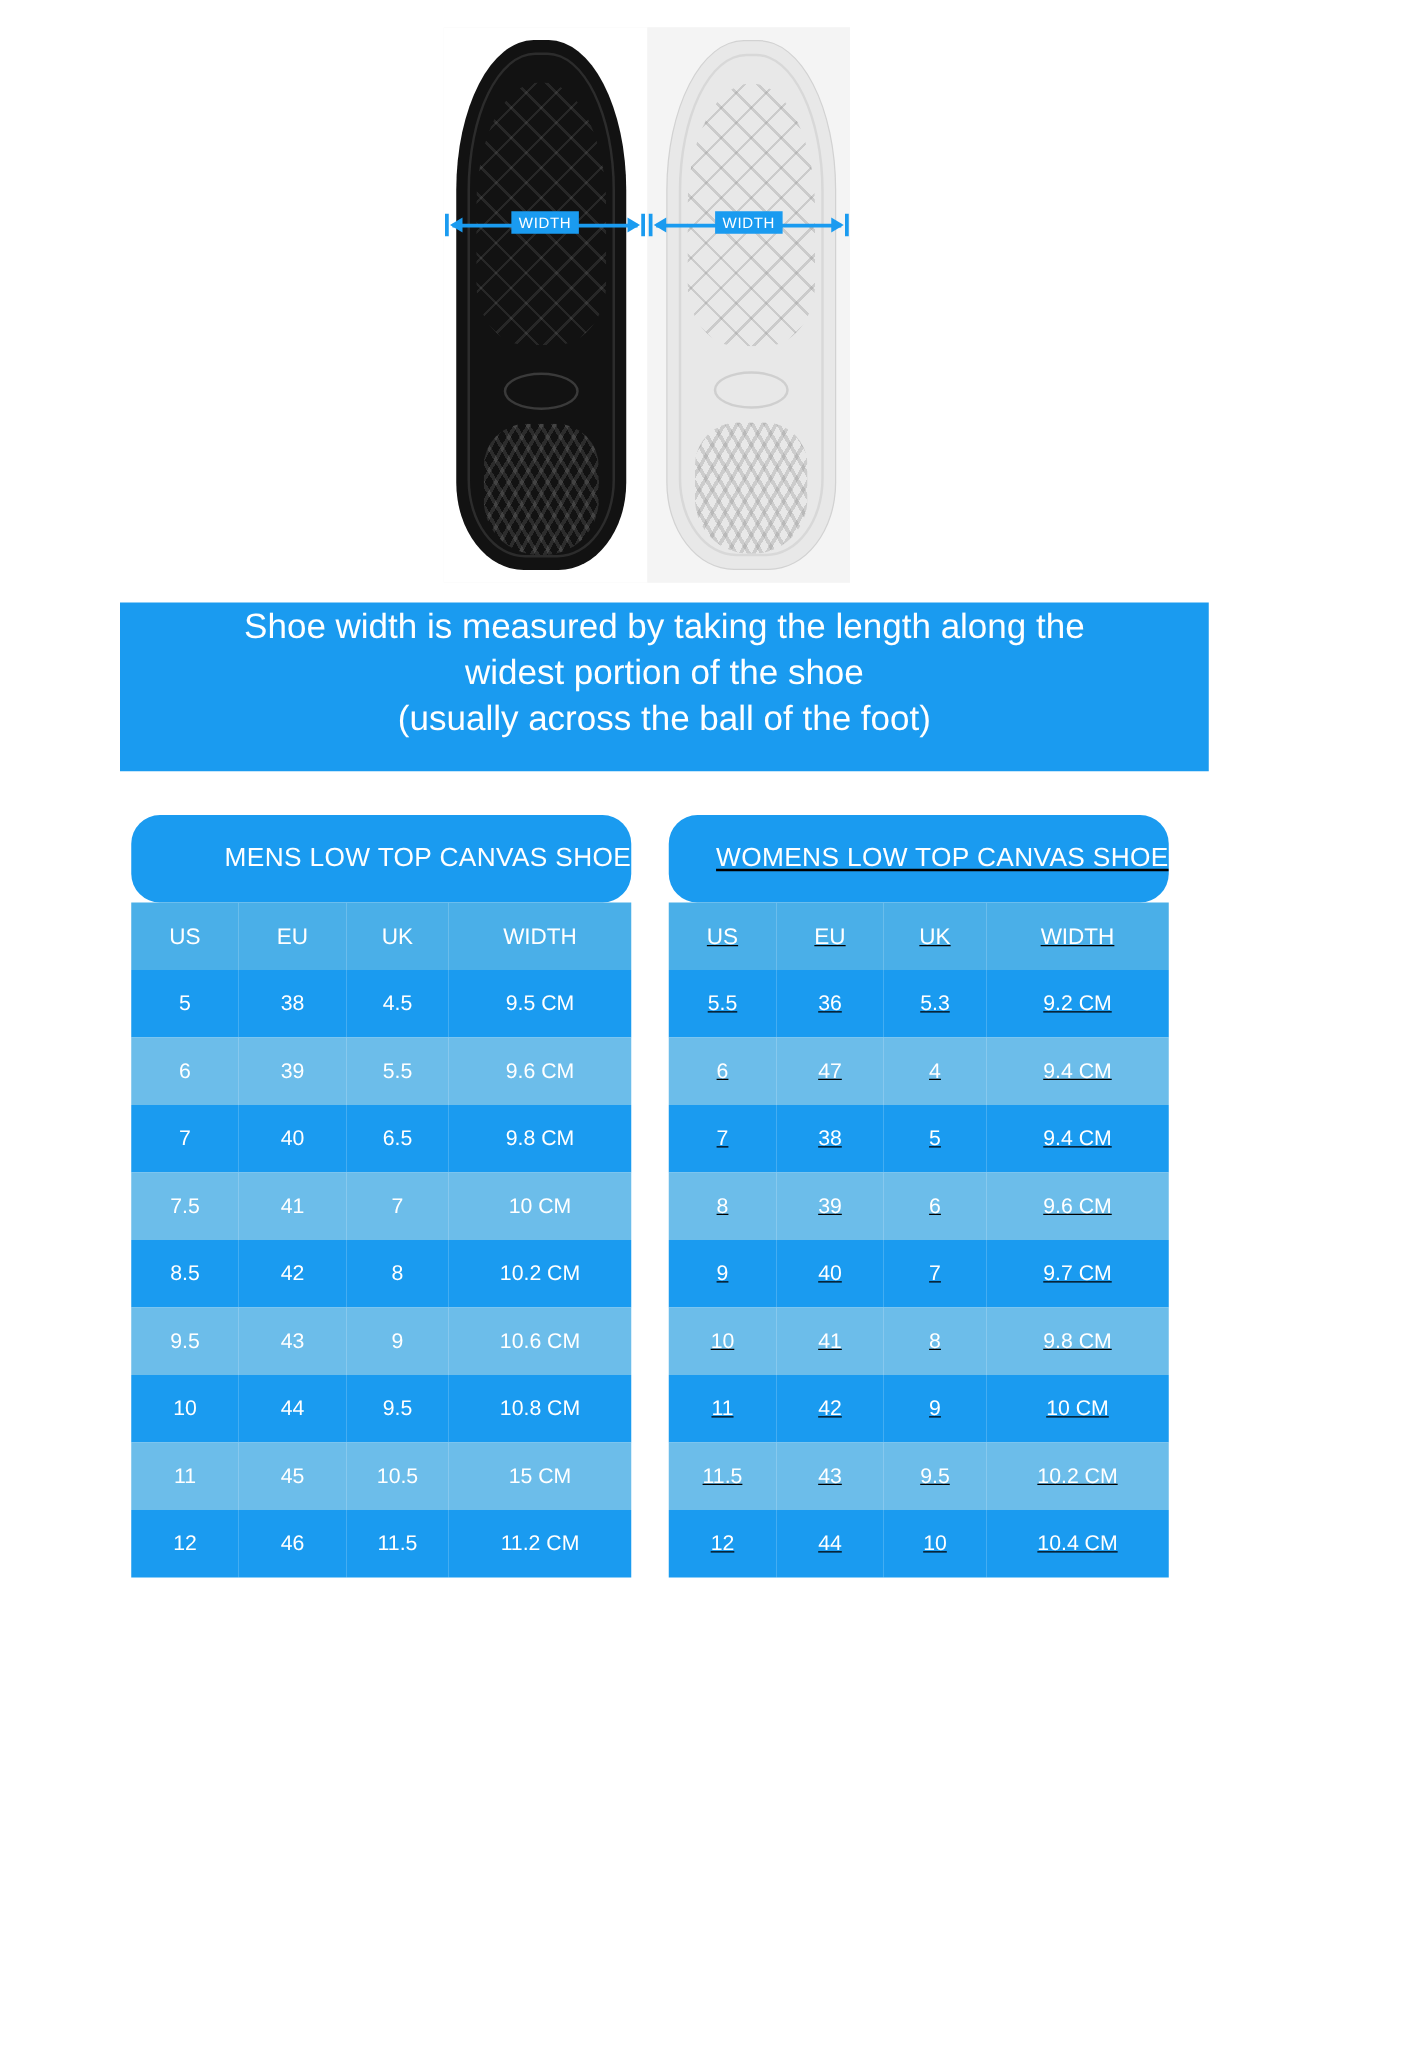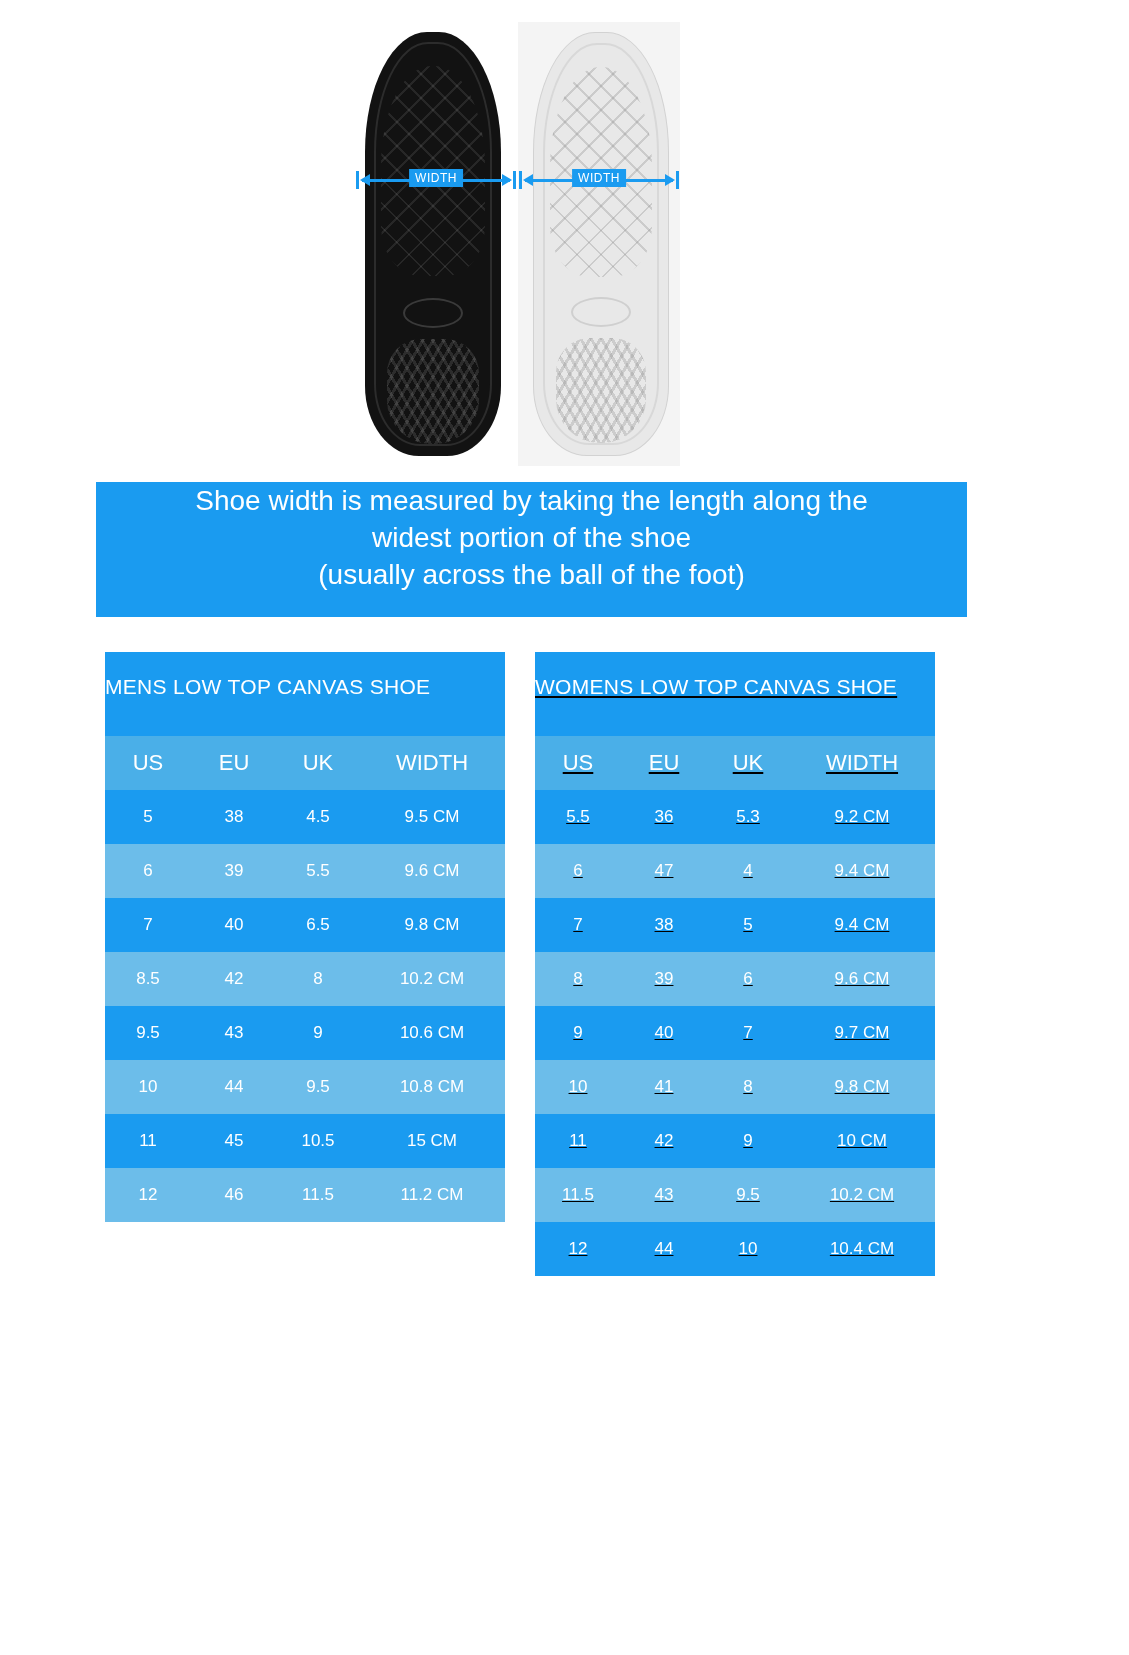--- a/index.html
+++ b/index.html
@@ -190,42 +190,43 @@
     position: absolute;
     top: 0;
     width: 400px;
   }
   .table-block.mens { left: 105px; }
   .table-block.womens { left: 535px; text-decoration: underline; }
 
   .tbl-title {
     background: #1a9bf0;
     color: #ffffff;
-    text-align: left;
+    text-align: right;
     font-size: 21px;
-    height: 84px;
+    height: 70px;
     line-height: 70px;
     letter-spacing: 0.3px;
     white-space: nowrap;
     overflow: hidden;
+    border-radius: 23px;
   }
   table.size {
     border-collapse: collapse;
     width: 400px;
     table-layout: fixed;
   }
   table.size th, table.size td {
     color: #ffffff;
     text-align: center;
     font-size: 17px;
     font-weight: 400;
     height: 52px;
     border: 0;
   }
-  table.size thead th { background: #4aafe8; font-size: 22px; }
+  table.size thead th { background: #4aafe8; font-size: 18px; }
   table.size tbody tr:nth-child(odd) td  { background: #1a9bf0; }
   table.size tbody tr:nth-child(even) td { background: #6cbdea; }
   table.size col.c1 { width: 86px; }
   table.size col.c2 { width: 86px; }
   table.size col.c3 { width: 82px; }
   table.size col.c4 { width: 146px; }
 </style>
 </head>
 <body>
 
@@ -304,20 +305,26 @@
           <td>5.5</td>
           <td>9.6 CM</td>
         </tr>
         <tr>
           <td>7</td>
           <td>40</td>
           <td>6.5</td>
           <td>9.8 CM</td>
         </tr>
         <tr>
+          <td>7.5</td>
+          <td>41</td>
+          <td>7</td>
+          <td>10 CM</td>
+        </tr>
+        <tr>
           <td>8.5</td>
           <td>42</td>
           <td>8</td>
           <td>10.2 CM</td>
         </tr>
         <tr>
           <td>9.5</td>
           <td>43</td>
           <td>9</td>
           <td>10.6 CM</td>

